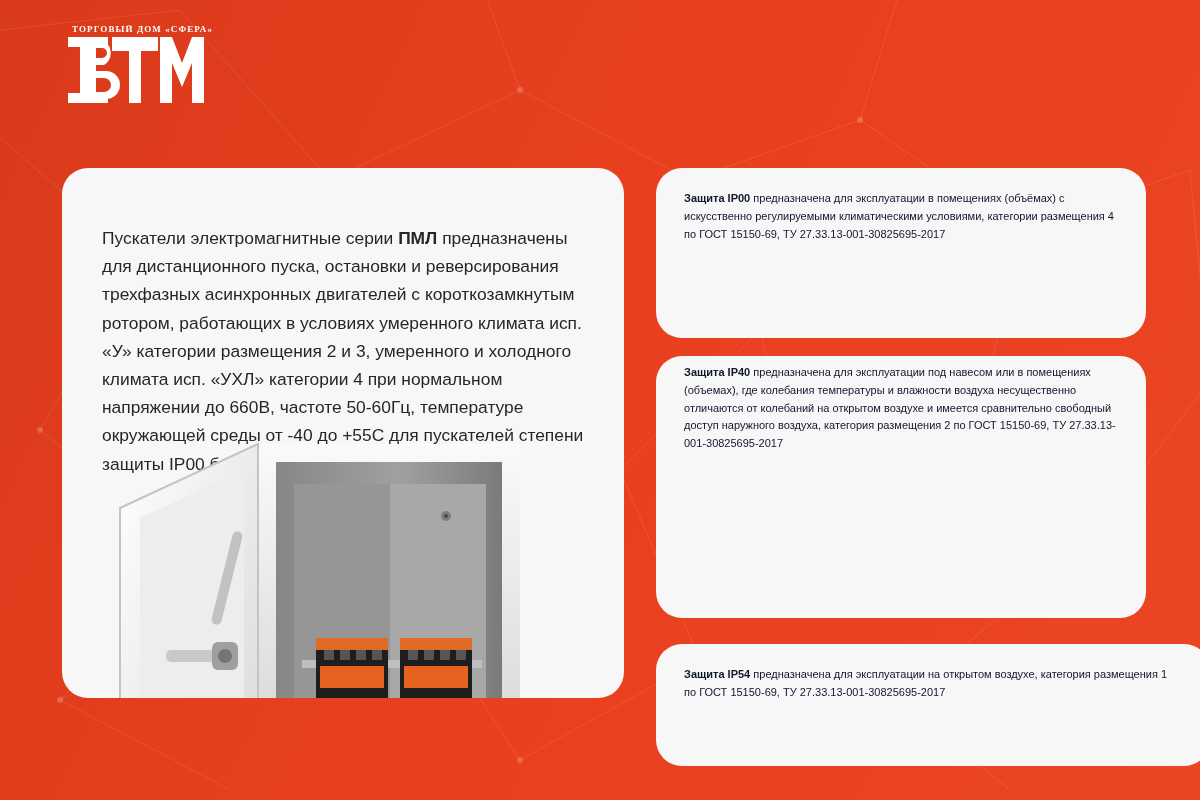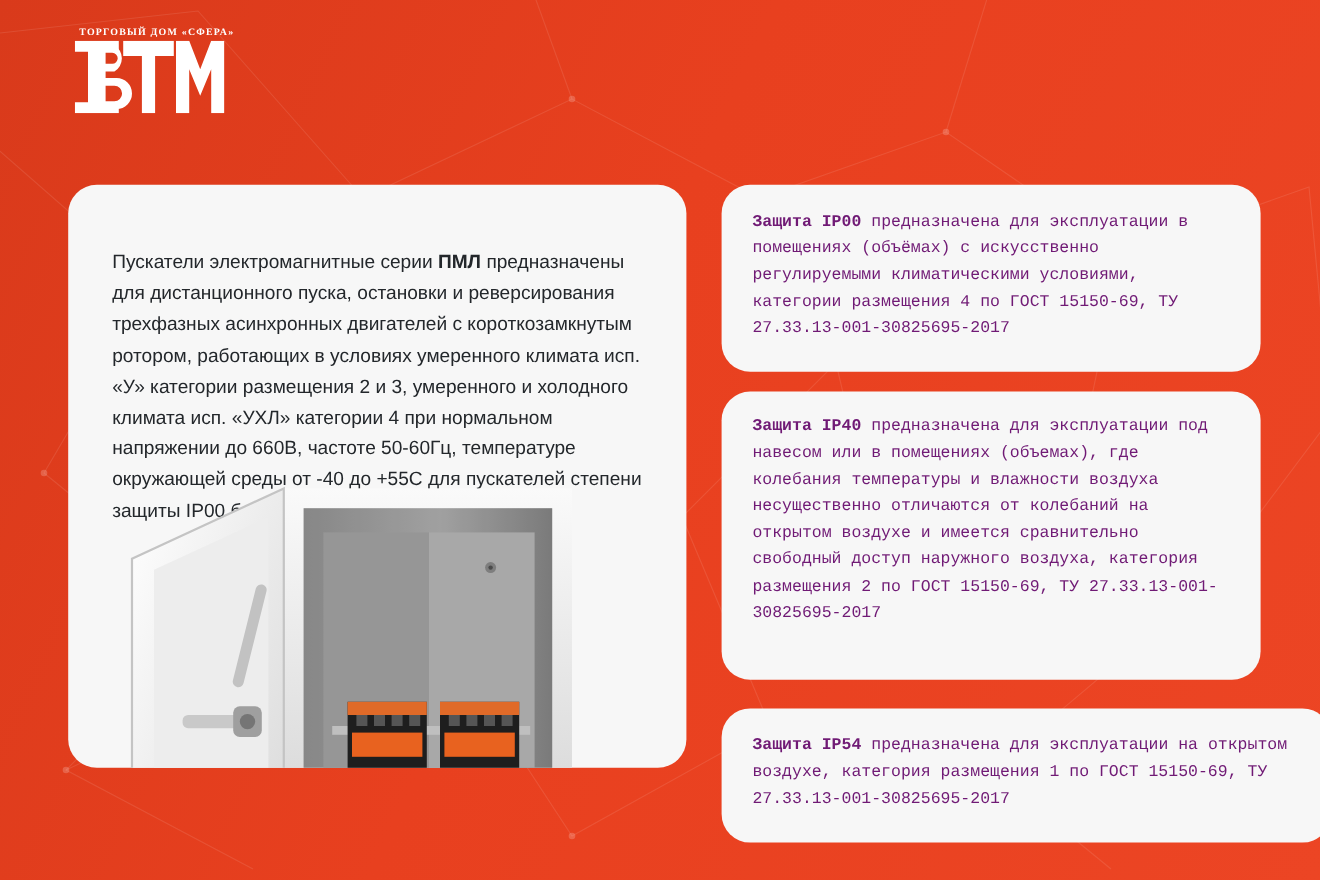--- a/index.html
+++ b/index.html
@@ -83,28 +83,27 @@
     height: 420px;
     z-index: 6;
   }
 
   #right-card-1 { left: 656px; top: 168px;  width: 490px; height: 170px; }
   #right-card-2 { left: 656px; top: 356px;  width: 490px; height: 262px; }
   #right-card-3 { left: 656px; top: 644px;  width: 554px; height: 122px; }
 
   .right-text {
     padding: 22px 28px;
-    font-size: 15px;
+    font-size: 11px;
     line-height: 1.62;
-    color: #701a75;
-    font-family: Liberation Mono, monospace;
+    color: #0f172a;
   }
   .right-text b { font-weight: bold; }
 
-  #right-card-2 .right-text { padding-top: 20px; }
+  #right-card-2 .right-text { padding-top: 8px; }
 </style>
 </head>
 <body>
 
 <div class="bg-layer"></div>
 
 <svg class="bg-net" viewBox="0 0 1200 800" preserveAspectRatio="none">
   <g stroke="#ffffff" stroke-opacity="0.18" fill="none" stroke-width="1">
     <path d="M-20 120 L140 260 L40 430 L200 560 L60 700 L230 790"></path>
     <path d="M140 260 L330 180 L470 300 L330 470 L200 560"></path>

